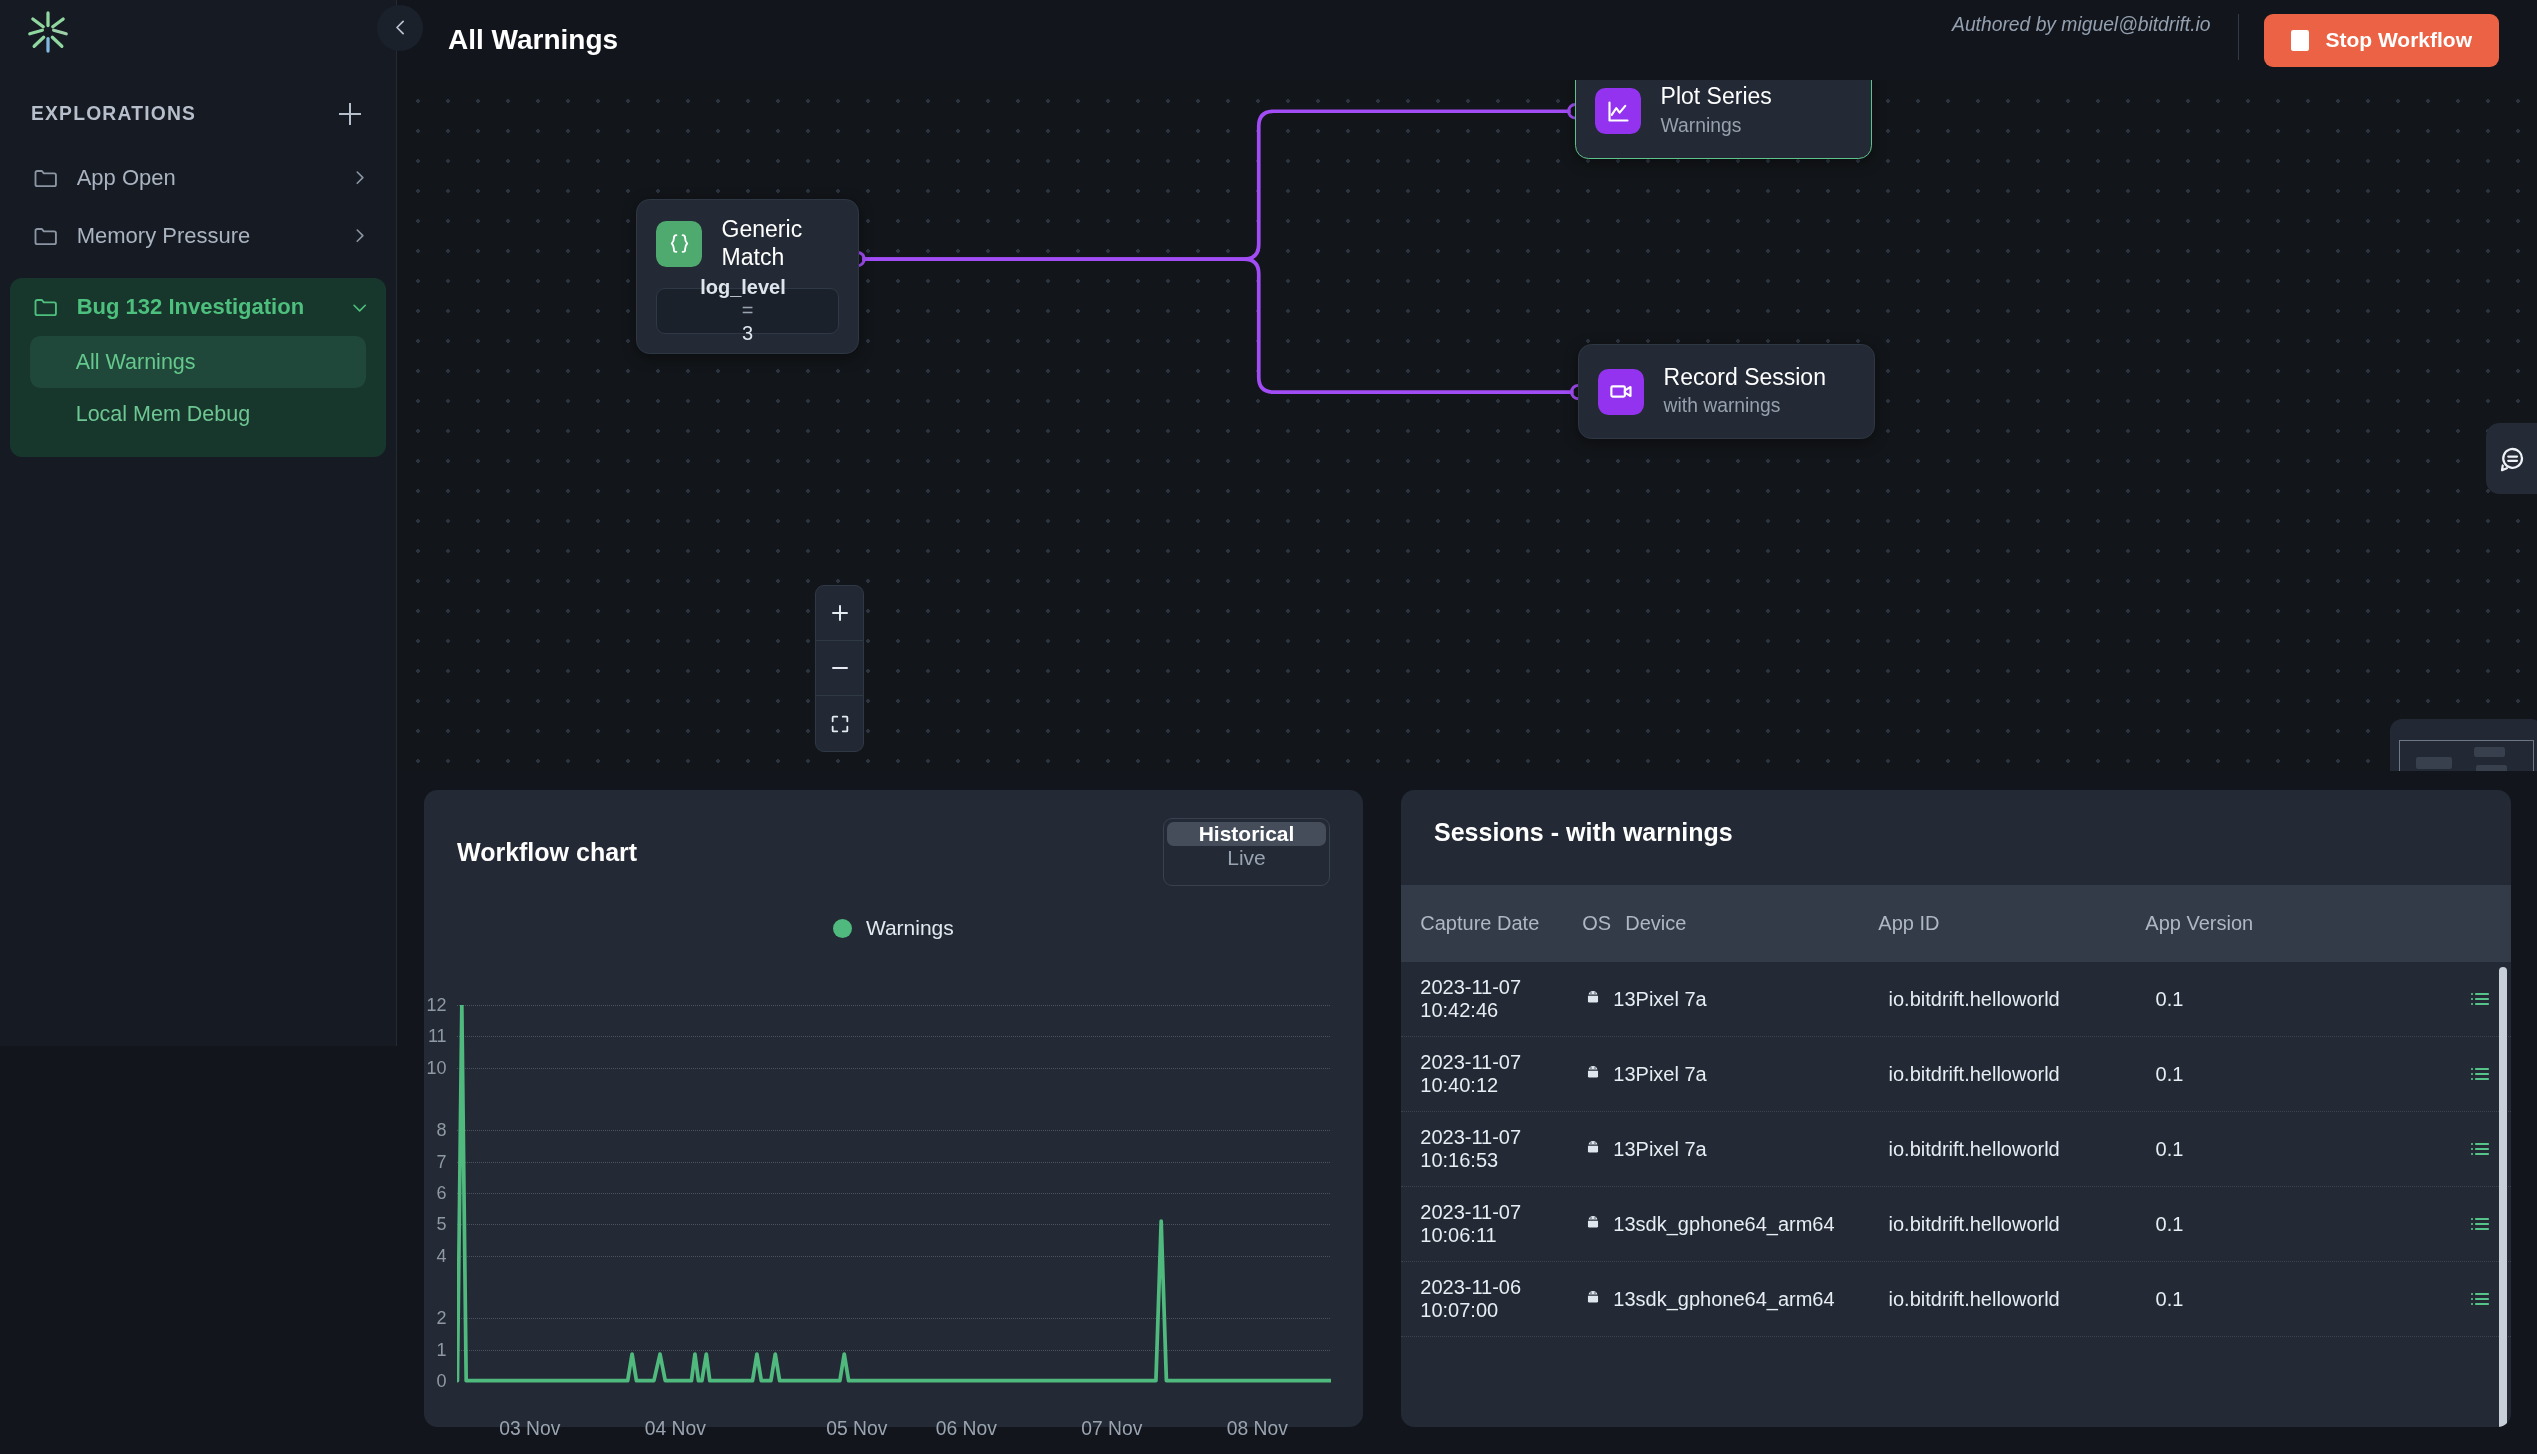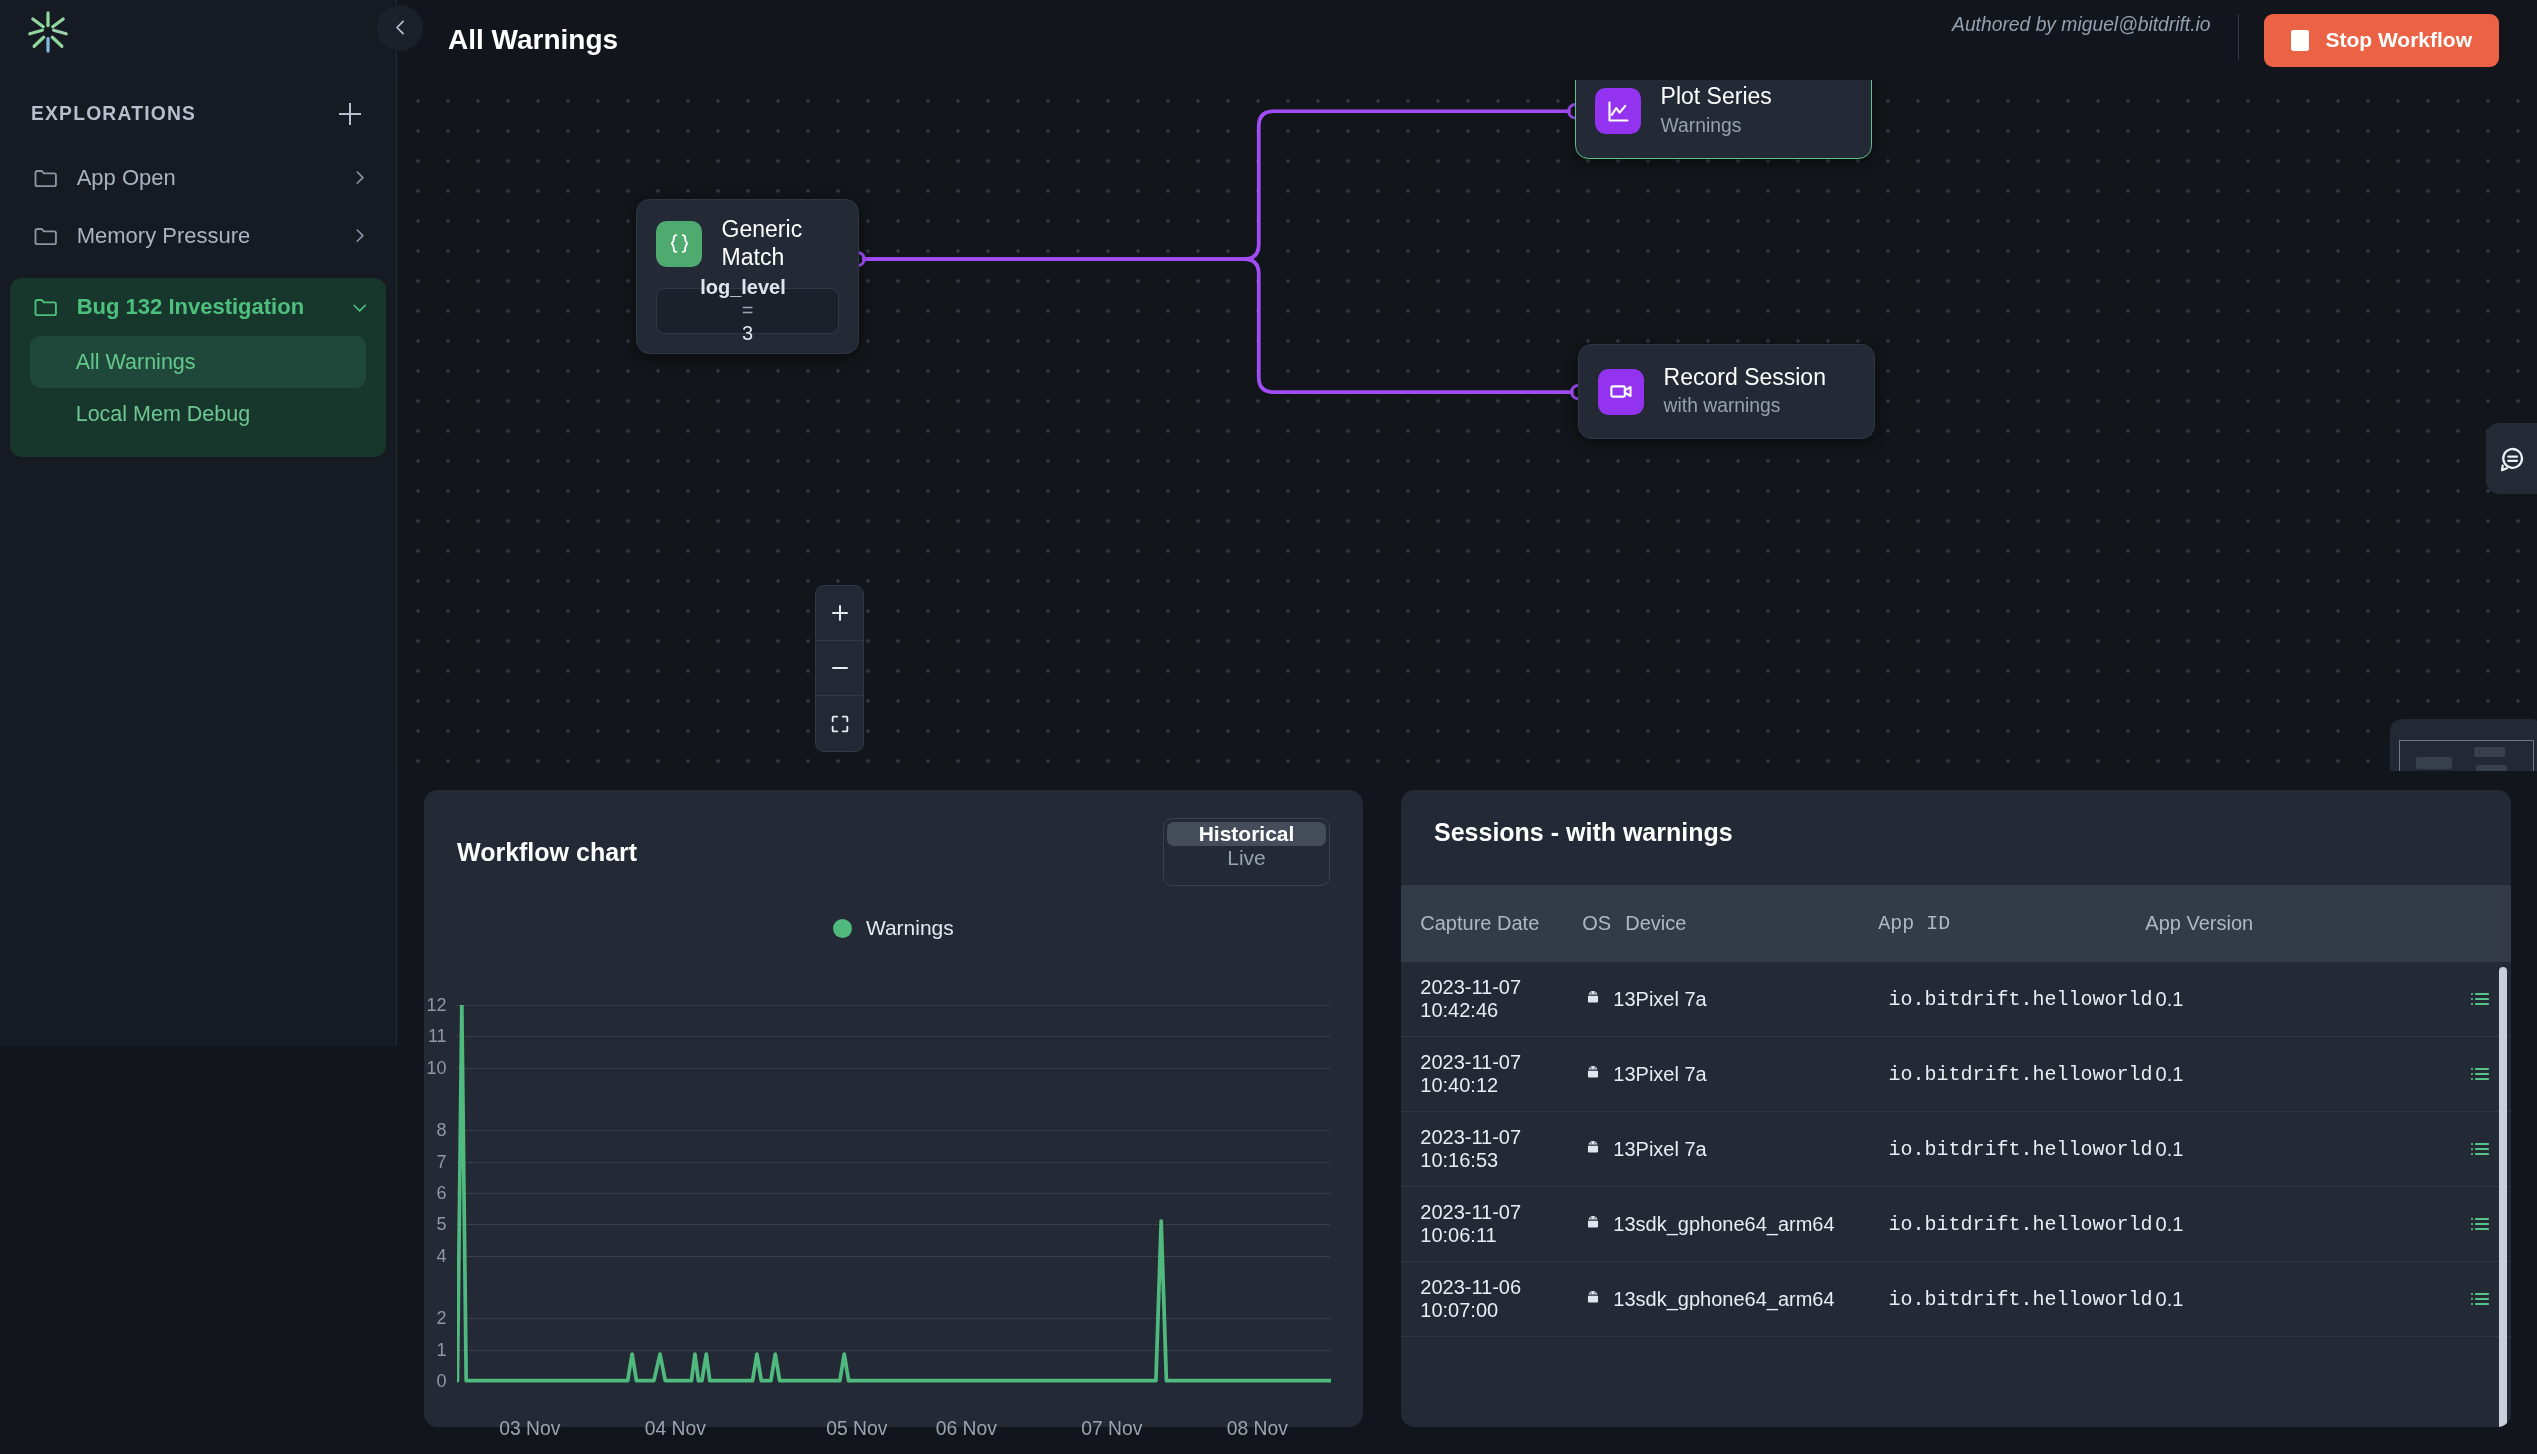--- a/index.html
+++ b/index.html
@@ -176,21 +176,21 @@
   .tbl-body { position: absolute; left: 0; right: 0; top: 172px; bottom: 0; overflow: hidden; }
   .trow {
     display: flex; align-items: center; height: 75px; padding: 0 19.3px;
     border-bottom: 1.5px dotted #3b434f;
   }
   .trow span { font-size: 20px; color: #e8edf3; }
   .c-date { flex: 0 0 162px; }
   .c-os { flex: 0 0 43px; display: flex; align-items: center; }
   .c-os .andro { margin-right: 9px; }
   .c-dev { flex: 0 0 253px; }
-  .c-app { flex: 0 0 267px; font-family: Liberation Mono, monospace; }
+  .c-app { flex: 0 0 267px; }
   .c-ver { flex: 0 0 238px; }
   .c-act { margin-left: auto; display: flex; align-items: center; cursor: pointer; }
   .scrollbar {
     position: absolute; right: 4.5px; top: 177px; width: 7.4px; height: 468px;
     background: #c9cfd8; border-radius: 4.5px;
   }
 </style>
 </head>
 <body>
 

